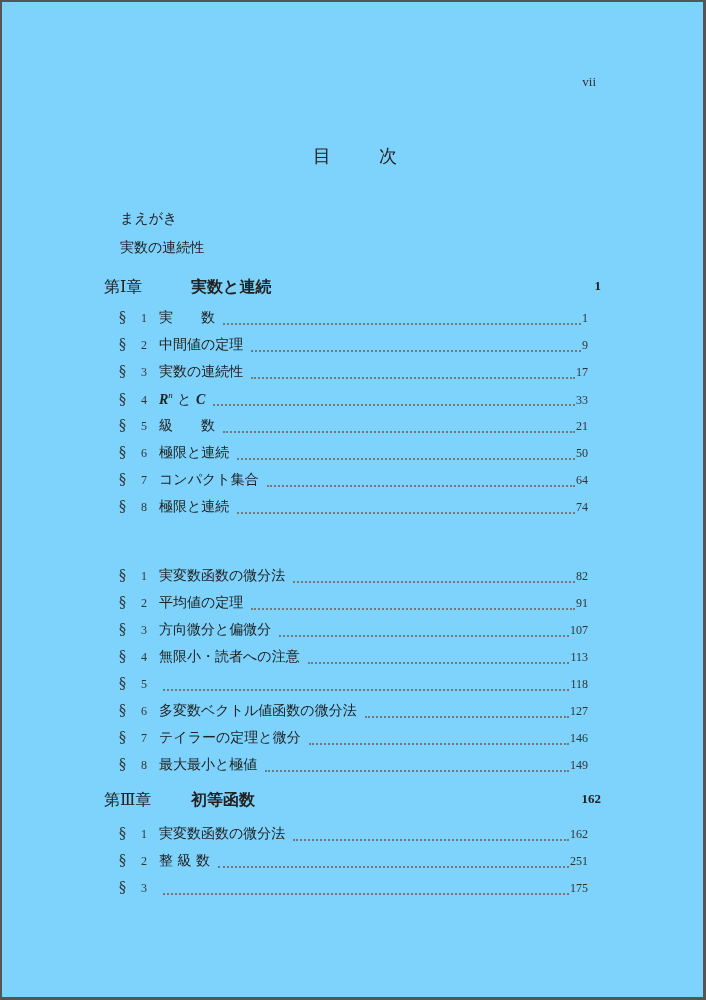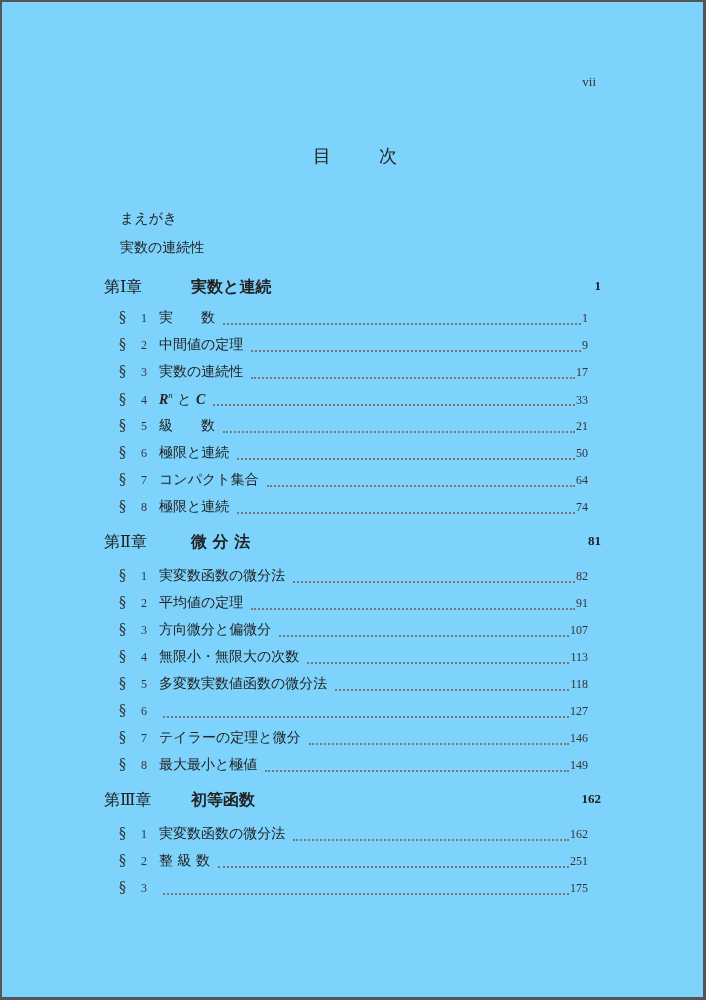--- a/index.html
+++ b/index.html
@@ -157,25 +157,20 @@
     <span class="sec-page">64</span>
   </div>
   <div class="section" style="top:496px;">
     <span class="sec-mark">§</span>
     <span class="sec-num">8</span>
     <span class="sec-title">極限と連続</span>
     <span class="leader"></span>
     <span class="sec-page">74</span>
   </div>
 
-  <div class="chapter" style="top:530px;">
-    <span class="ch-label">第Ⅱ章</span>
-    <span class="ch-title">微 分 法</span>
-    <span class="ch-page">81</span>
-  </div>
 
   <div class="section" style="top:565px;">
     <span class="sec-mark">§</span>
     <span class="sec-num">1</span>
     <span class="sec-title">実変数函数の微分法</span>
     <span class="leader"></span>
     <span class="sec-page">82</span>
   </div>
   <div class="section" style="top:592px;">
     <span class="sec-mark">§</span>
@@ -187,34 +182,34 @@
   <div class="section" style="top:619px;">
     <span class="sec-mark">§</span>
     <span class="sec-num">3</span>
     <span class="sec-title">方向微分と偏微分</span>
     <span class="leader"></span>
     <span class="sec-page">107</span>
   </div>
   <div class="section" style="top:646px;">
     <span class="sec-mark">§</span>
     <span class="sec-num">4</span>
-    <span class="sec-title">無限小・無限大の次数</span>
+    <span class="sec-title">無限小・読者への注意</span>
     <span class="leader"></span>
     <span class="sec-page">113</span>
   </div>
   <div class="section" style="top:673px;">
     <span class="sec-mark">§</span>
     <span class="sec-num">5</span>
-    <span class="sec-title">多変数実数値函数の微分法</span>
     <span class="leader"></span>
     <span class="sec-page">118</span>
   </div>
   <div class="section" style="top:700px;">
     <span class="sec-mark">§</span>
     <span class="sec-num">6</span>
+    <span class="sec-title">多変数ベクトル値函数の微分法</span>
     <span class="leader"></span>
     <span class="sec-page">127</span>
   </div>
   <div class="section" style="top:727px;">
     <span class="sec-mark">§</span>
     <span class="sec-num">7</span>
     <span class="sec-title">テイラーの定理と微分</span>
     <span class="leader"></span>
     <span class="sec-page">146</span>
   </div>

